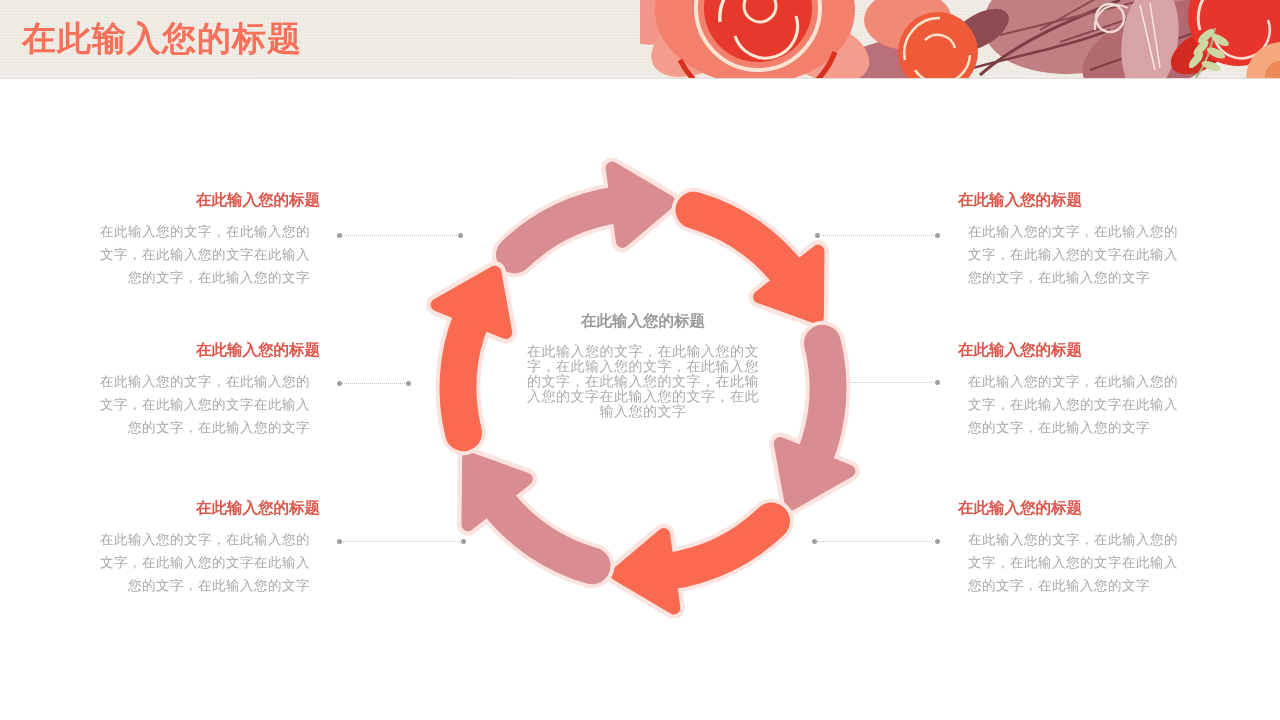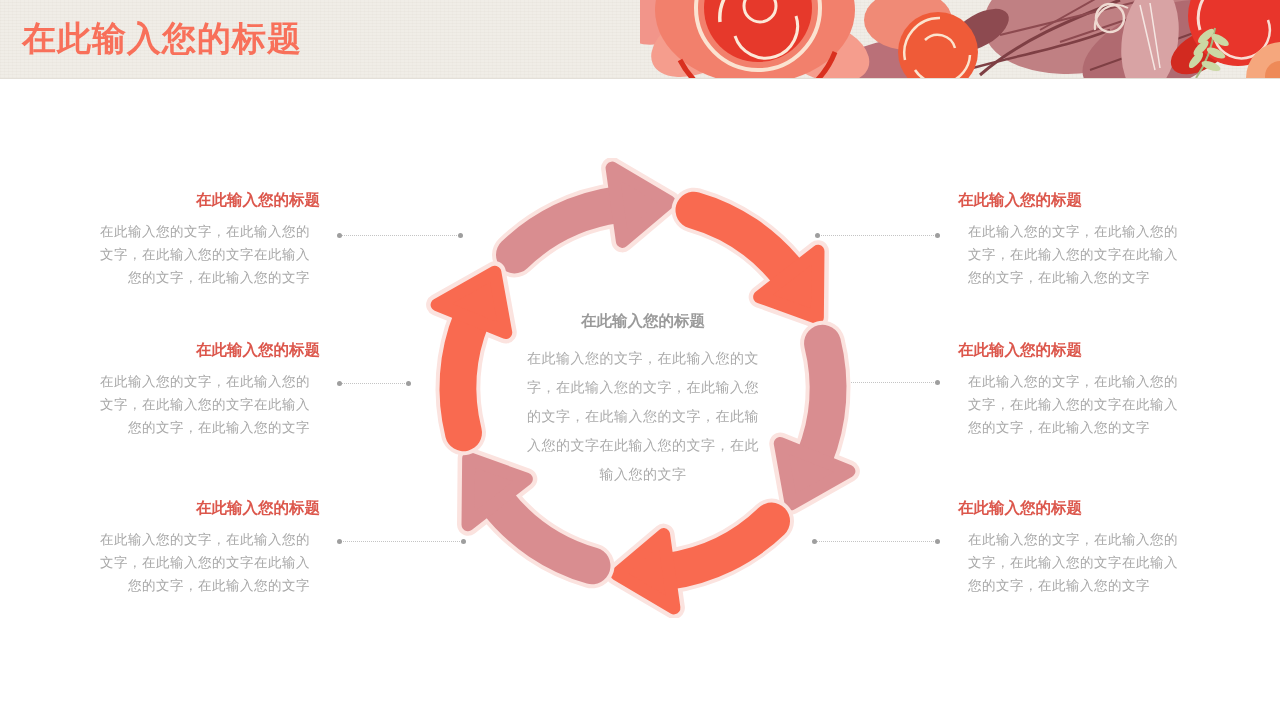--- a/index.html
+++ b/index.html
@@ -51,21 +51,21 @@
   .cycle .body{fill:none;stroke-width:37;stroke-linecap:round;}
   .cycle .head{stroke-width:13;stroke-linejoin:round;}
   .arrow-pink .body{stroke:var(--arrow_pink);}
   .arrow-pink .head{fill:var(--arrow_pink);stroke:var(--arrow_pink);}
   .arrow-coral .body{stroke:var(--arrow_coral);}
   .arrow-coral .head{fill:var(--arrow_coral);stroke:var(--arrow_coral);}
 
   .center-block{position:absolute;left:515px;top:310px;width:256px;text-align:center;}
   .center-block .c-title{font-size:15.5px;font-weight:bold;color:var(--center_title);
                          margin:0 0 6px 0;line-height:22px;}
-  .center-block .c-body{font-size:14px;line-height:29px;letter-spacing:.5px;
+  .center-block .c-body{font-size:14px;line-height:15px;letter-spacing:.5px;
                         color:var(--center_body);margin:12px;}
 </style>
 </head>
 <body>
 
 <div class="slide">
 
   <div class="header">
     <div class="slide-title">在此输入您的标题</div>
     <svg class="floral" viewBox="0 0 640 78" aria-hidden="true">

